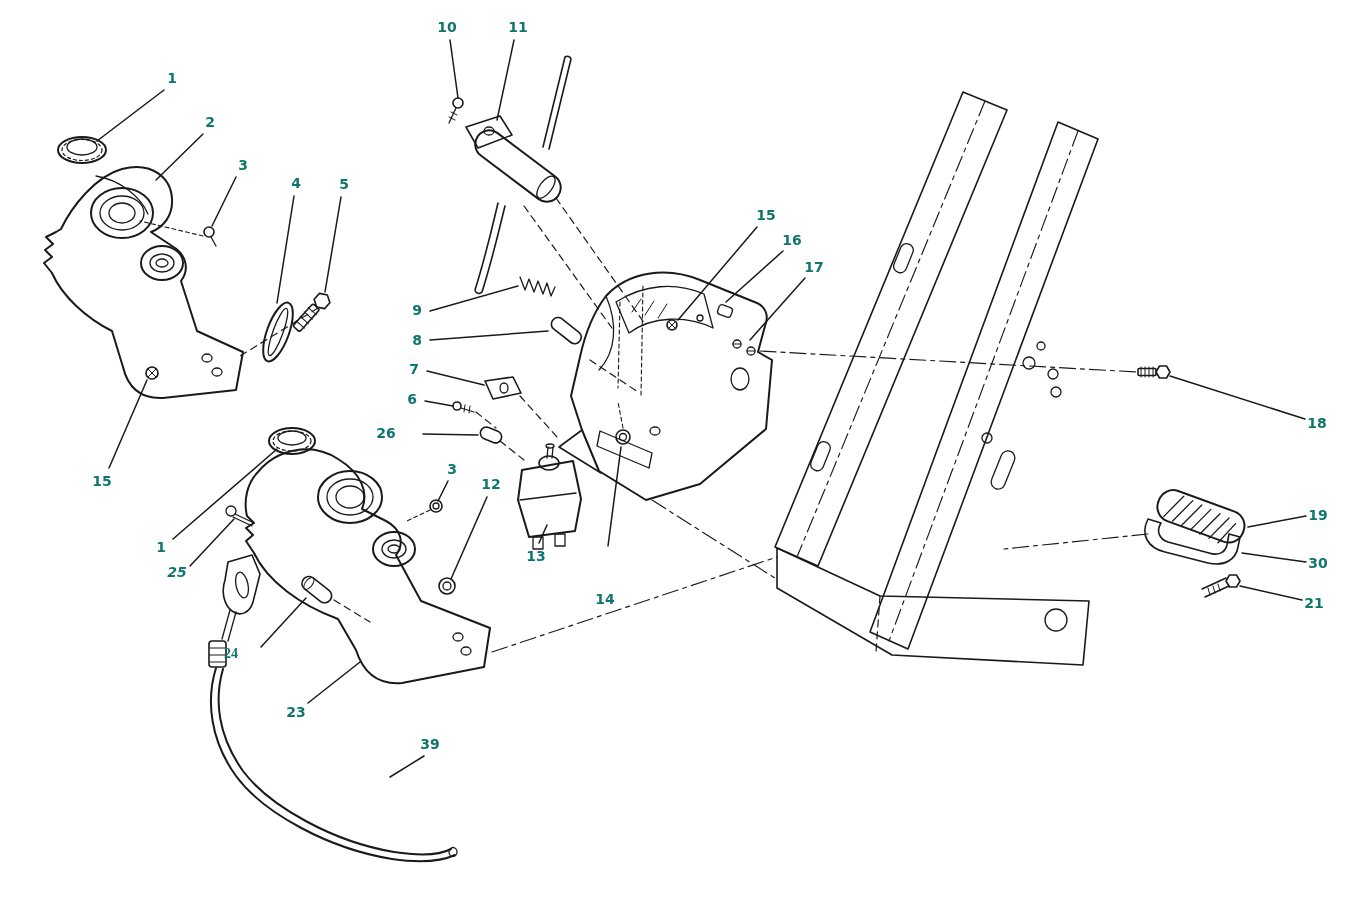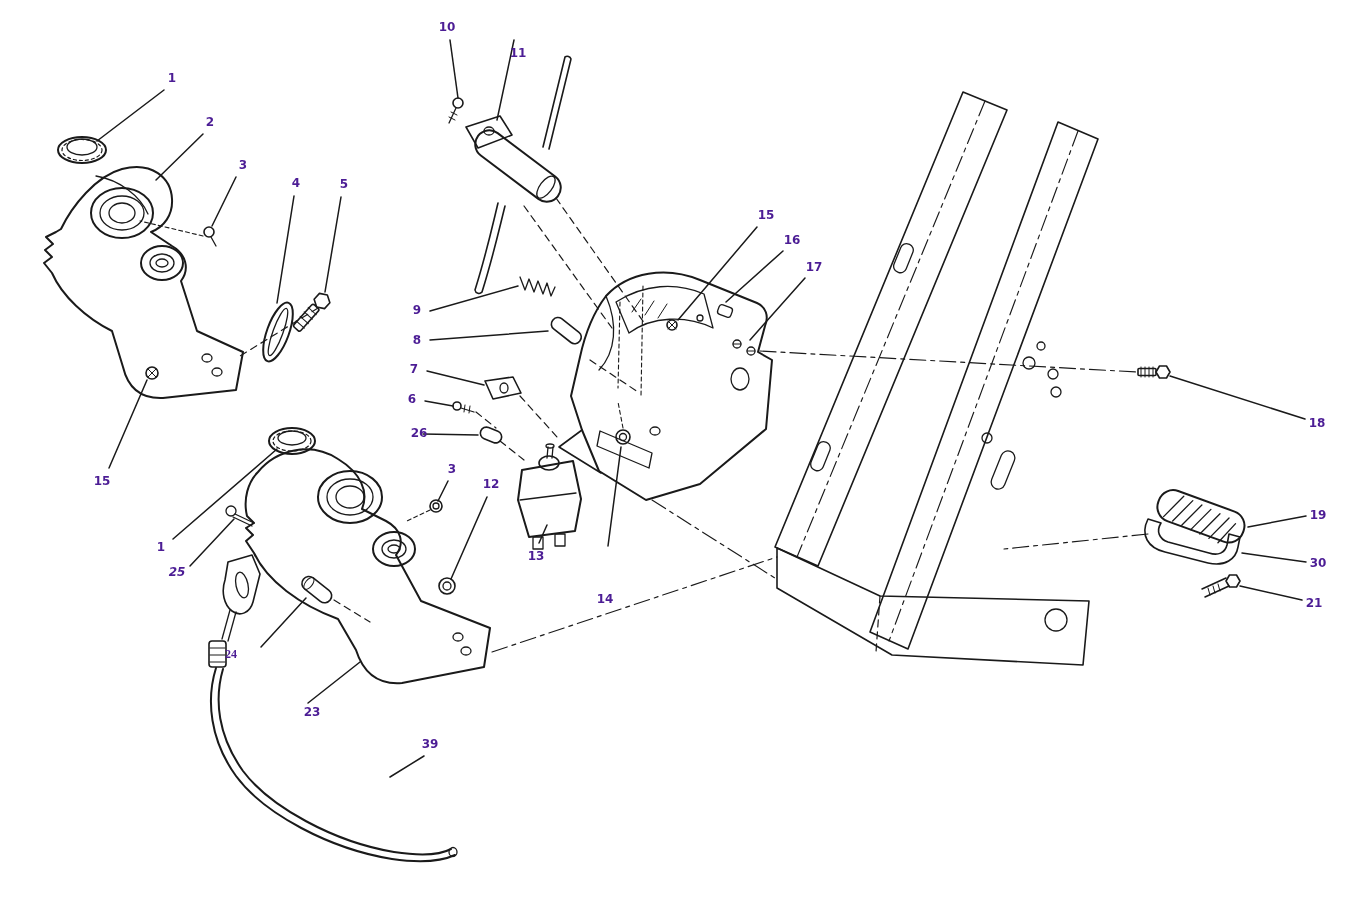--- a/index.html
+++ b/index.html
@@ -10,21 +10,21 @@
       fill:none;stroke:#1a1a1a;stroke-width:2;stroke-linecap:round;stroke-linejoin:round;}
   .art .thin{stroke-width:1.3}
   .art .med{stroke-width:1.6}
   .art .fine{stroke-width:1}
   .art .dash{stroke-dasharray:7 5;stroke-width:1.2}
   .art .dashsm{stroke-dasharray:4 3;stroke-width:1.1}
   .art .dashdot{stroke-dasharray:16 5 4 5;stroke-width:1.15}
   .art .ribs{stroke-dasharray:3 3;stroke-width:1.2}
   #leader-layer line{stroke:#1a1a1a;stroke-width:1.5;}
   #callout-layer .callout{position:absolute;transform:translate(-50%,-50%);
-      font-weight:700;font-size:12px;color:#4c1d95;line-height:1;white-space:nowrap;}
+      font-weight:700;font-size:14px;color:#0f766e;line-height:1;white-space:nowrap;}
 </style>
 </head>
 <body>
 
 <div class="stage">
 
   <svg class="art" width="1346" height="897" viewBox="0 0 1346 897" xmlns="http://www.w3.org/2000/svg">
 
     <g>
 
@@ -341,37 +341,37 @@
       </g>
   </svg>
 
   <div id="callout-layer">
       <span class="callout" style="left: 172px; top: 78px;">1</span>
       <span class="callout" style="left: 210px; top: 122px;">2</span>
       <span class="callout" style="left: 243px; top: 165px;">3</span>
       <span class="callout" style="left: 296px; top: 183px;">4</span>
       <span class="callout" style="left: 344px; top: 184px;">5</span>
       <span class="callout" style="left: 447px; top: 27px;">10</span>
-      <span class="callout" style="left: 518px; top: 27px; margin-top: 26px;">11</span>
+      <span class="callout" style="left: 518px; top: 27px;">11</span>
       <span class="callout" style="left: 766px; top: 215px;">15</span>
       <span class="callout" style="left: 792px; top: 240px;">16</span>
       <span class="callout" style="left: 814px; top: 267px;">17</span>
       <span class="callout" style="left: 417px; top: 310px;">9</span>
       <span class="callout" style="left: 417px; top: 340px;">8</span>
       <span class="callout" style="left: 414px; top: 369px;">7</span>
       <span class="callout" style="left: 412px; top: 399px;">6</span>
-      <span class="callout" style="left: 419px; top: 433px; text-align: right;">26</span>
+      <span class="callout" style="left: 386px; top: 433px; text-align: right;">26</span>
       <span class="callout" style="left: 1317px; top: 423px;">18</span>
       <span class="callout" style="left: 1318px; top: 515px;">19</span>
       <span class="callout" style="left: 1318px; top: 563px;">30</span>
       <span class="callout" style="left: 1314px; top: 603px;">21</span>
       <span class="callout" style="left: 102px; top: 481px;">15</span>
       <span class="callout" style="left: 452px; top: 469px;">3</span>
       <span class="callout" style="left: 491px; top: 484px; text-align: center;">12</span>
       <span class="callout" style="left: 161px; top: 547px;">1</span>
       <span class="callout" style="left: 177px; top: 572px; font-style: italic;">25</span>
       <span class="callout" style="left: 536px; top: 556px;">13</span>
       <span class="callout" style="left: 605px; top: 559px; margin-top: 40px;">14</span>
       <span class="callout" style="left: 231px; top: 654px; font-family: Liberation Serif, serif;">24</span>
-      <span class="callout" style="left: 296px; top: 712px; margin-left: 16px;">23</span>
+      <span class="callout" style="left: 296px; top: 712px;">23</span>
       <span class="callout" style="left: 430px; top: 744px;">39</span>
     </div>
 </div>
 
 </body></html>

